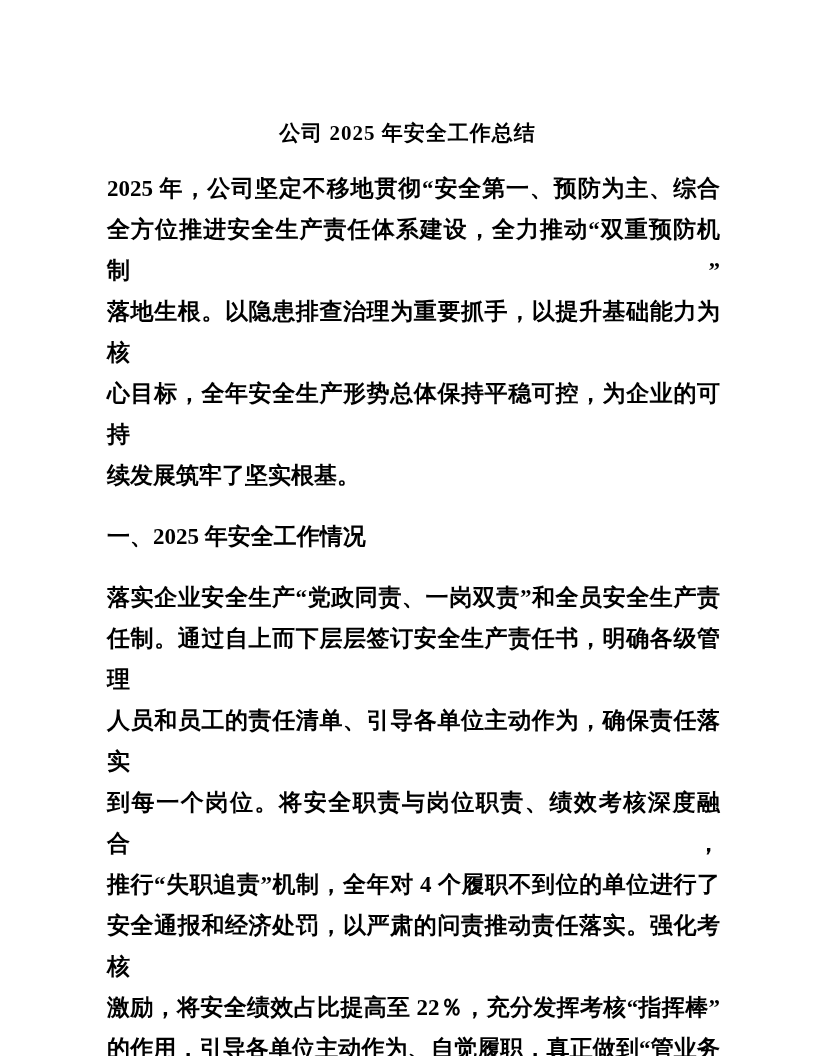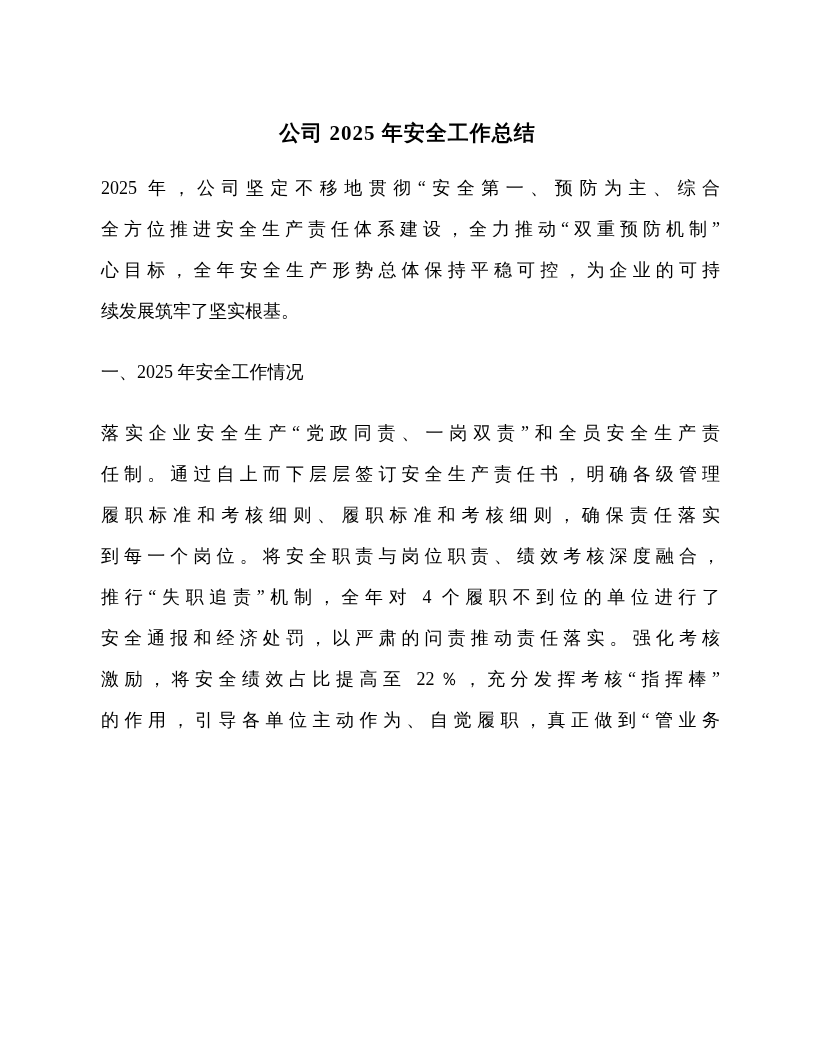--- a/index.html
+++ b/index.html
@@ -23,24 +23,24 @@
   }
   .doc-title {
     margin: 0;
     font-size: 21px;
     font-weight: bold;
     line-height: 30px;
     text-align: center;
     letter-spacing: 1px;
   }
   .para {
-    margin: 20px 0 0 6px;
-    font-size: 18px;
+    margin: 20px 0 0 12px;
+    font-size: 23px;
     line-height: 41px;
-    font-weight: normal;
+    font-weight: bold;
   }
   .para .line {
     display: block;
     text-align: justify;
     text-align-last: justify;
     white-space: normal;
   }
   .para .line.last,
   .para.heading .line {
     text-align: left;
@@ -50,30 +50,31 @@
 </head>
 <body>
 
 <div class="page">
   <div class="content">
     <h1 class="doc-title">公司 2025 年安全工作总结</h1>
     <div id="paragraphs">
         <p class="para body">
           <span class="line">2025 年，公司坚定不移地贯彻“安全第一、预防为主、综合</span>
           <span class="line">全方位推进安全生产责任体系建设，全力推动“双重预防机制”</span>
+          <span class="line">落地生根。以隐患排查治理为重要抓手，以提升基础能力为核</span>
           <span class="line">心目标，全年安全生产形势总体保持平稳可控，为企业的可持</span>
           <span class="line last">续发展筑牢了坚实根基。</span>
         </p>
         <p class="para heading">
           <span class="line last">一、2025 年安全工作情况</span>
         </p>
         <p class="para body">
           <span class="line">落实企业安全生产“党政同责、一岗双责”和全员安全生产责</span>
           <span class="line">任制。通过自上而下层层签订安全生产责任书，明确各级管理</span>
-          <span class="line">履职标准和考核细则、履职标准和考核细则，确保责任落实</span>
+          <span class="line">人员和员工的责任清单、引导各单位主动作为，确保责任落实</span>
           <span class="line">到每一个岗位。将安全职责与岗位职责、绩效考核深度融合，</span>
           <span class="line">推行“失职追责”机制，全年对 4 个履职不到位的单位进行了</span>
           <span class="line">安全通报和经济处罚，以严肃的问责推动责任落实。强化考核</span>
           <span class="line">激励，将安全绩效占比提高至 22％，充分发挥考核“指挥棒”</span>
           <span class="line">的作用，引导各单位主动作为、自觉履职，真正做到“管业务</span>
         </p>
       </div>
   </div>
 </div>
 

